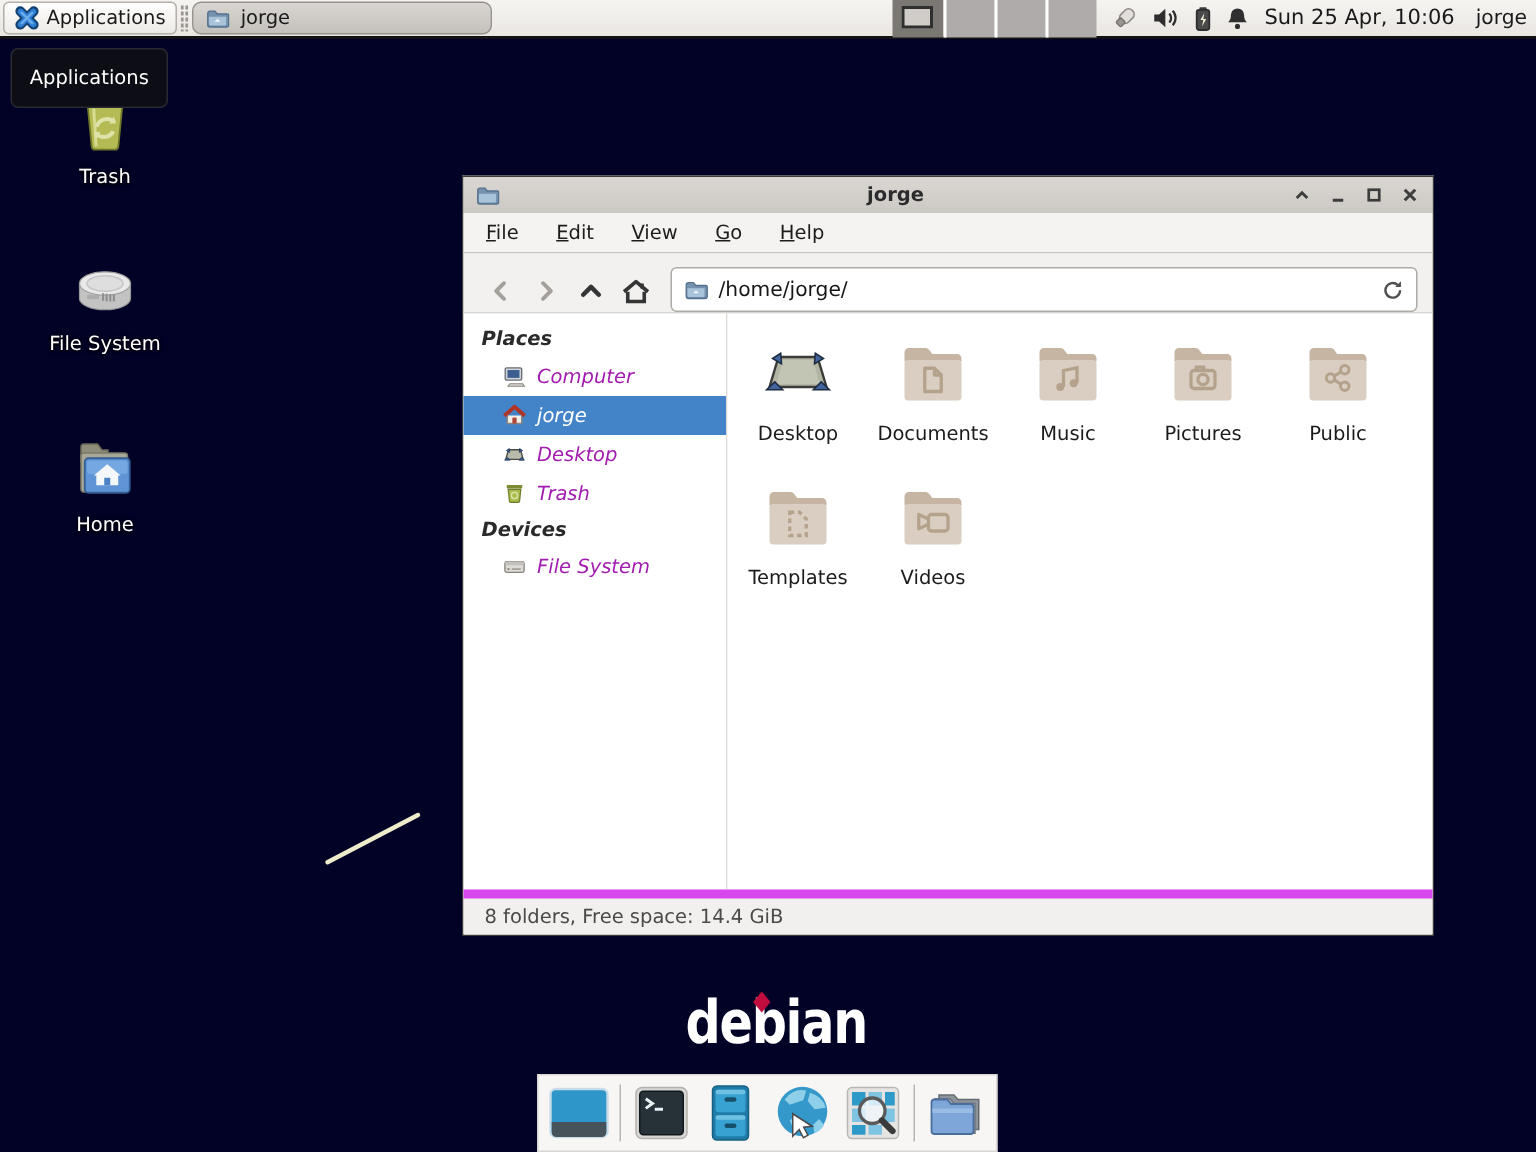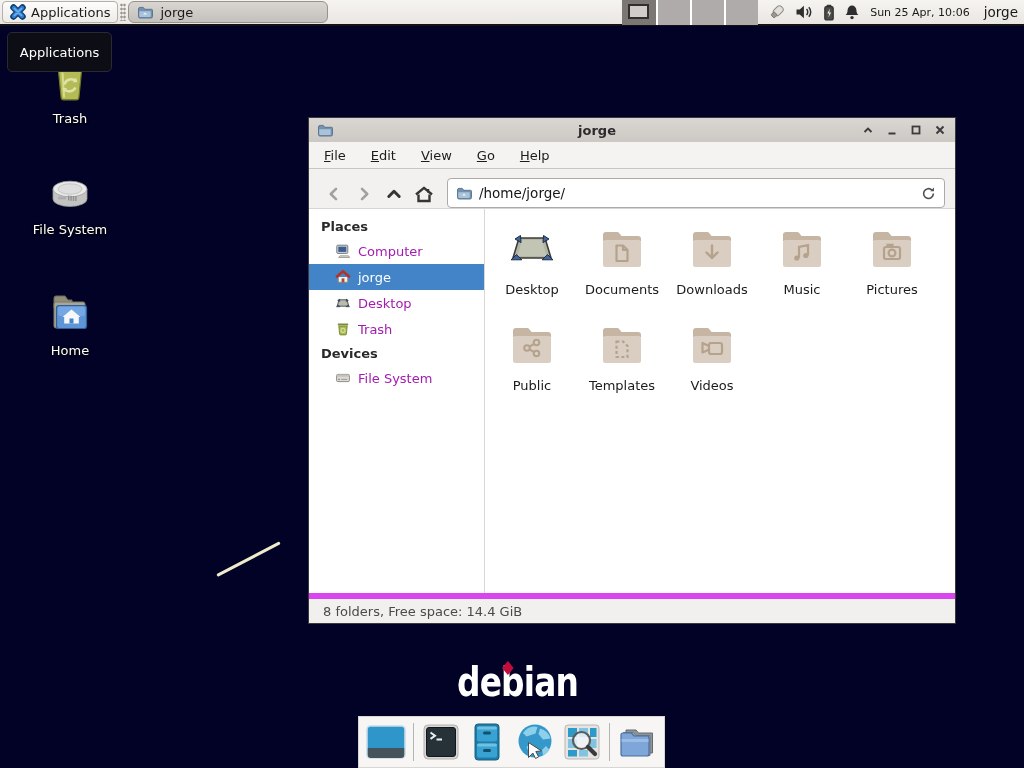--- a/index.html
+++ b/index.html
@@ -40,21 +40,21 @@
   .panel-spacer { flex:1; }
   .pager { display:flex; height:26px; margin-right:10px; }
   .pager .ws { width:34px; height:26px; background:#aeabaa; border-left:2px solid #fff; position:relative; }
   .pager .ws.active { background:#7b7873; border-left:none; }
   .pager .ws.active .mini-win {
     position:absolute; left:6px; top:5px; width:21px; height:15px;
     background:#d0cdc8; border:2px solid #2f2f2f;
   }
   .tray { display:flex; align-items:center; gap:9px; margin-right:10px; }
   .tray > span { display:flex; }
-  .clock { margin-right:14px; font-size:11px; color:#191919; }
+  .clock { margin-right:14px; font-size:14px; color:#191919; }
   .whoami { margin-right:6px; font-size:13.5px; color:#191919; }
 
   
   #tooltip {
     position:absolute; left:7px; top:32px; width:105px; height:40px;
     background:#0d0d15; border:1px solid #2a2a33; border-radius:5px;
     color:#fff; display:flex; align-items:center; justify-content:center;
     z-index:30;
   }
 
@@ -114,21 +114,21 @@
   .nav-btn { width:30px; height:28px; display:flex; align-items:center; justify-content:center; }
   .pathbar {
     flex:1; height:30px; margin-left:8px; background:#fff;
     border:1px solid #aeaaa6; border-radius:4px;
     display:flex; align-items:center; padding:0 8px; gap:7px;
   }
   .pathbar .path { flex:1; font-size:13.5px; color:#161616; }
   .win-content { flex:1; display:flex; min-height:0; }
   .sidebar {
     width:176px; border-right:1px solid #dad7d4; background:#fff;
-    padding-top:6px; flex:none;
+    padding-top:6px; flex:none;font-style:italic;
   }
   .side-header { font-weight:bold; color:#2a2a2a; padding:4px 12px 4px 12px; }
   .side-item { height:26px; display:flex; align-items:center; gap:7px; padding-left:26px; color:#a21caf; }
   .side-item.selected { background:#4384c8; color:#fff; }
   .files {
     flex:1; display:flex; flex-wrap:wrap; align-content:flex-start;
     padding:16px 0 0 2px; background:#fff;
   }
   .file-item {
     width:90px; height:96px; display:flex; flex-direction:column; align-items:center;
@@ -446,33 +446,20 @@
             <rect x="5" y="15" width="38" height="27" rx="2.5" fill="#d9cec1"></rect>
             <g fill="none" stroke="#b5a28c" stroke-width="2.2" stroke-linejoin="round">
               <path d="M18.5 20.5 h6.5 l4.5 4.5 v11 h-11 z"></path>
               <path d="M25 20.5 v4.5 h4.5"></path>
             </g>
           </svg>
         </span>
         <span class="fname">Documents</span>
       </div>
 
-      <div class="file-item">
-        <span>
-          <svg width="48" height="52" viewBox="0 0 48 52">
-            <path d="M5 16 v-6 a3 3 0 0 1 3 -3 h11 a3 3 0 0 1 2.4 1.2 L23.5 11 H40 a3 3 0 0 1 3 3 v2 z" fill="#c5b5a2"></path>
-            <rect x="5" y="15" width="38" height="27" rx="2.5" fill="#d9cec1"></rect>
-            <g fill="none" stroke="#b5a28c" stroke-width="2.4" stroke-linecap="round" stroke-linejoin="round">
-              <path d="M24 20.5 v12"></path>
-              <path d="M18.5 27.5 l5.5 5.5 5.5 -5.5"></path>
-            </g>
-          </svg>
-        </span>
-        <span class="fname">Downloads</span>
-      </div>
 
       <div class="file-item">
         <span>
           <svg width="48" height="52" viewBox="0 0 48 52">
             <path d="M5 16 v-6 a3 3 0 0 1 3 -3 h11 a3 3 0 0 1 2.4 1.2 L23.5 11 H40 a3 3 0 0 1 3 3 v2 z" fill="#c5b5a2"></path>
             <rect x="5" y="15" width="38" height="27" rx="2.5" fill="#d9cec1"></rect>
             <g stroke="#b5a28c" fill="none" stroke-width="2.2">
               <path d="M21 33 v-11 l9 -1.8 v10.3"></path>
             </g>
             <circle cx="18.8" cy="33" r="2.6" fill="#b5a28c"></circle>

